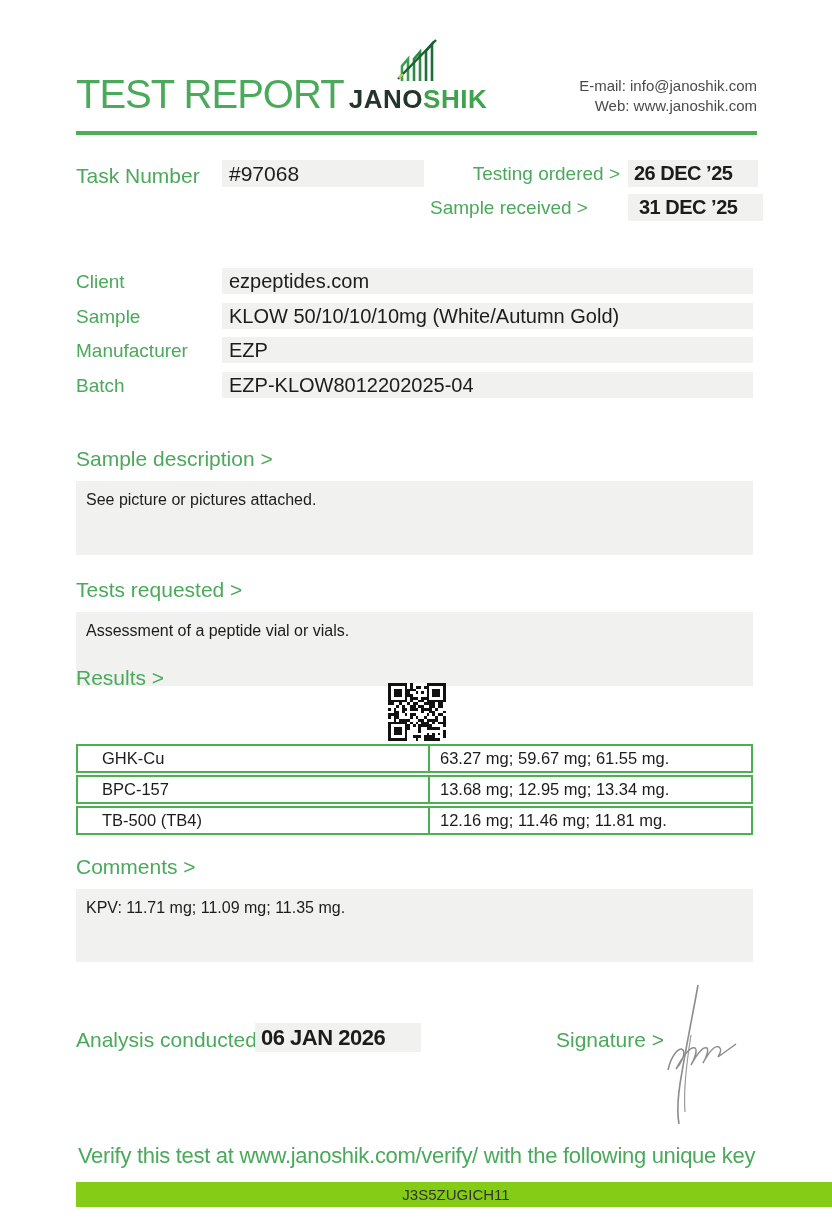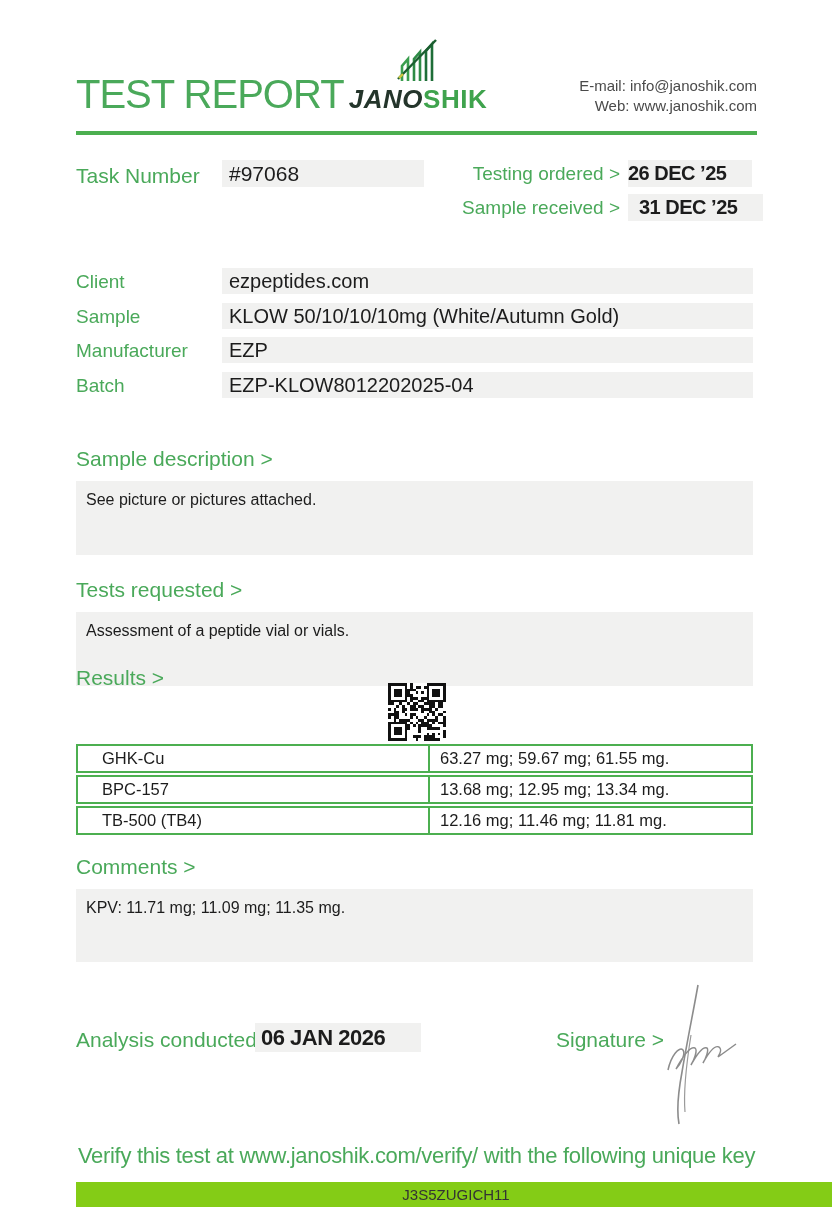--- a/index.html
+++ b/index.html
@@ -14,32 +14,32 @@
   .page{
     position:relative;width:832px;height:1228px;background:#fff;overflow:hidden;
     font-family:"Liberation Sans","DejaVu Sans",sans-serif;color:var(--text);
   }
   .abs{position:absolute;}
   .green{color:var(--label-green);}
   .title{left:76px;top:74px;font-size:40px;letter-spacing:-1px;line-height:1;font-weight:400;}
   .logo{left:338px;top:34px;width:160px;text-align:center;}
   .logo svg{display:block;margin:0 auto;}
   .wordmark{font-size:26px;font-weight:700;letter-spacing:.5px;line-height:1;margin-top:2px;}
-  .wordmark .jano{color:#24352b;font-style:italic;}
+  .wordmark .jano{color:#24352b;}
   .wordmark .shik{color:#3fa34d;}
   .contact{right:75px;top:76px;text-align:right;font-size:15px;line-height:19.5px;color:var(--muted-text);}
   .divider{left:76px;top:131px;width:681px;height:4px;background:var(--accent-green);}
   .lbl{font-size:21px;line-height:1.2;color:var(--label-green);}
   .lbl-sm{font-size:19px;line-height:1.2;color:var(--label-green);}
   .field{background:var(--field-bg);color:var(--text);}
   .task-label{left:76px;top:163px;}
   .task-value{left:222px;top:160px;width:195px;height:27px;line-height:27px;padding-left:7px;font-size:21px;}
   .ordered-label{left:430px;top:163px;width:190px;text-align:right;}
-  .ordered-value{left:628px;top:160px;width:124px;height:27px;line-height:27px;padding-left:0;font-size:20px;font-weight:700;letter-spacing:-.5px;}
-  .received-label{left:430px;top:197px;width:190px;text-align:right;}
+  .ordered-value{left:628px;top:160px;width:124px;height:27px;line-height:27px;padding-left:6px;font-size:20px;font-weight:700;letter-spacing:-.5px;}
+  .received-label{left:430px;top:197px;width:190px;}
   .received-value{left:628px;top:194px;width:124px;height:27px;line-height:27px;padding-left:11px;font-size:20px;font-weight:700;letter-spacing:-.5px;}
   .info-label{left:76px;font-size:19px;color:var(--label-green);}
   .info-value{left:222px;width:524px;height:26px;line-height:26px;padding-left:7px;font-size:20px;}
   .section-box{left:76px;width:657px;padding:8px 10px;font-size:16px;line-height:1.35;background:var(--field-bg);}
   .qr{left:388px;top:683px;width:58px;height:58px;display:grid;grid-template-columns:repeat(21,1fr);grid-template-rows:repeat(21,1fr);background:#fff;}
   .qr i{display:block;}
   .qr i.on{background:#111;}
   .results-table{left:76px;top:744px;width:677px;}
   .t-row{display:flex;border:2px solid var(--accent-green);height:25px;margin-bottom:2px;background:#fff;}
   .t-name{width:326px;border-right:2px solid var(--accent-green);display:flex;align-items:center;padding-left:24px;font-size:16.5px;}

